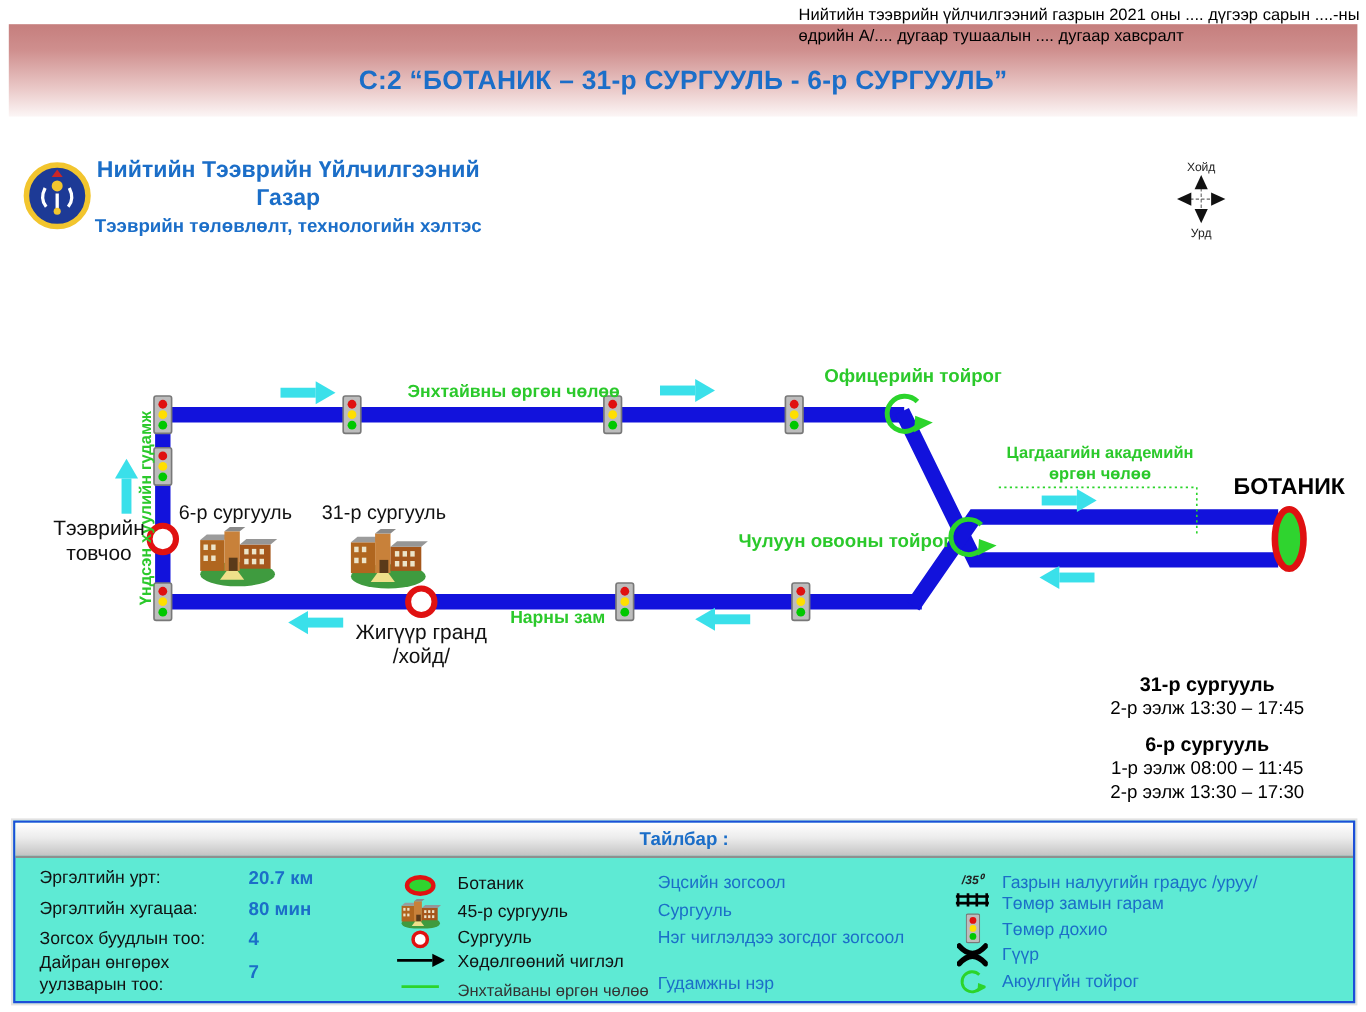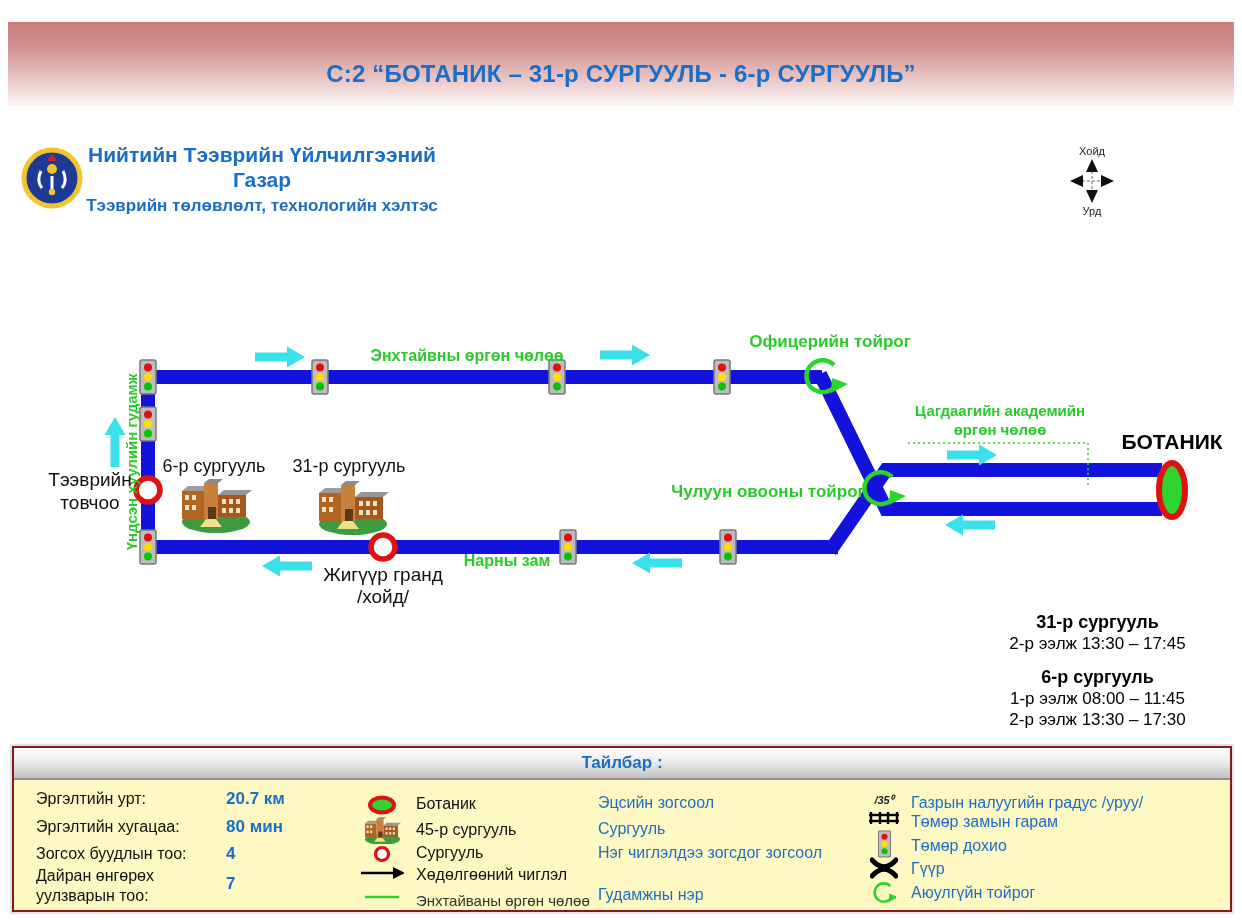--- a/index.html
+++ b/index.html
@@ -20,41 +20,45 @@
   .t-green-lg{fill:#2bc92b;font-weight:bold;font-size:17px;font-family:"Liberation Sans",sans-serif;}
   .t-black{fill:#111;font-size:18px;font-family:"Liberation Sans",sans-serif;}
   .t-black-lg{fill:#111;font-size:19px;font-family:"Liberation Sans",sans-serif;}
   .t-black-b{fill:#000;font-size:21px;font-weight:bold;font-family:"Liberation Sans",sans-serif;}
   .t-compass{fill:#222;font-size:11px;font-family:"Liberation Sans",sans-serif;}
   .schedule{position:absolute;left:990px;top:612px;width:215px;text-align:center;
         font-size:17px;line-height:21px;color:#000;}
   .sch-hd{font-weight:bold;font-size:18px;}
   .sch-gap{height:13px;}
   .legend{position:absolute;left:12px;top:746px;width:1216px;height:162px;
-        border:2px solid #7f1d1d;background:#fef9c3;box-shadow:0 0 0 2px #e2e2e2;}
+        border:2px solid #1d4ed8;background:#5eead4;box-shadow:0 0 0 2px #e2e2e2;}
   .legend-hd{height:30px;border-bottom:2px solid #8f8f8f;
         background:linear-gradient(180deg,#ffffff 0%,#ececec 45%,#c3c3c3 100%);
         display:flex;align-items:center;justify-content:center;
         font-size:17px;font-weight:bold;color:#1b6ec8;}
   .legend-body{position:relative;height:128px;}
   .lg-label{position:absolute;font-size:16px;color:#111;white-space:nowrap;}
   .lg-label-wrap{position:absolute;font-size:16px;color:#111;width:140px;line-height:20px;}
   .lg-value{position:absolute;font-size:17px;font-weight:bold;color:#1b6ec8;white-space:nowrap;}
   .lg-blue{position:absolute;font-size:16px;color:#1b6ec8;white-space:nowrap;text-align:center;}
   .lg-icon{position:absolute;width:44px;display:flex;justify-content:center;align-items:center;}
   .lg-small{position:absolute;font-size:15px;color:#333;white-space:nowrap;text-align:right;}
   .lg-slope{font-style:italic;font-size:11px;color:#222;font-weight:bold;}
 </style>
 </head>
 <body>
 
 <div class="page">
 
   <div class="banner"></div>
 
+  <div class="hdr">
+    <div>Нийтийн тээврийн үйлчилгээний газрын 2021 оны .... дүгээр  сарын ....-ны</div>
+    <div>өдрийн А/.... дугаар тушаалын .... дугаар хавсралт</div>
+  </div>
 
   <div class="title">С:2 “БОТАНИК – 31-р СУРГУУЛЬ - 6-р СУРГУУЛЬ”</div>
 
   <svg class="logo" width="64" height="64" viewBox="0 0 64 64">
     <circle cx="32" cy="32" r="28" fill="#1d3a96" stroke="#f2c52e" stroke-width="5"></circle>
     <polygon points="27,15 37,15 32,8" fill="#cc2626"></polygon>
     <circle cx="32" cy="23" r="5" fill="#f2c52e"></circle>
     <path d="M21,25 q-5,10 1,17" stroke="#fff" stroke-width="3" fill="none"></path>
     <path d="M43,25 q5,10 -1,17" stroke="#fff" stroke-width="3" fill="none"></path>
     <path d="M32,30 v13" stroke="#fff" stroke-width="3"></path>

